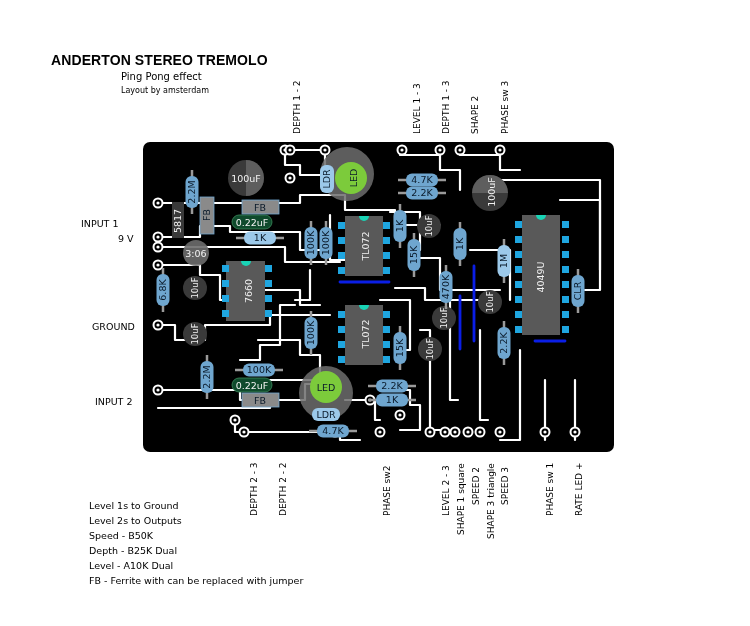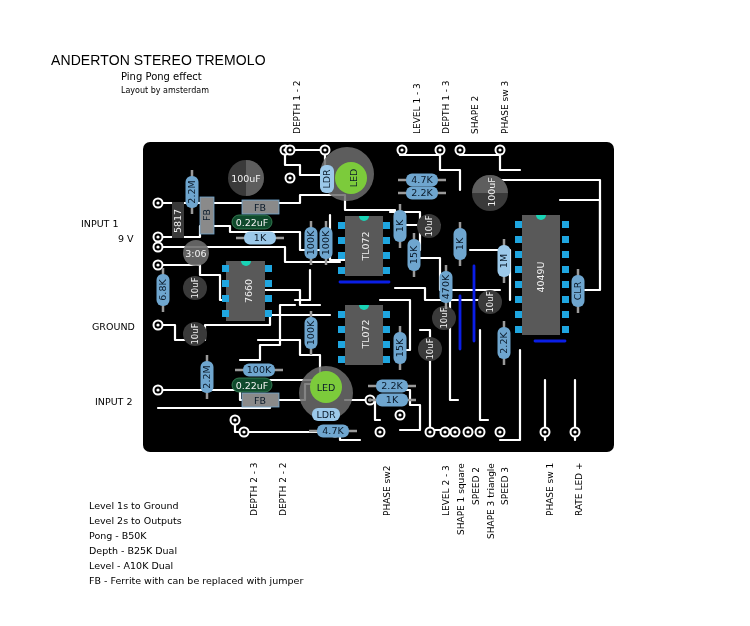--- a/index.html
+++ b/index.html
@@ -1,17 +1,17 @@
 <!DOCTYPE html>
 <html><head>
 <meta charset="utf-8">
 <style>
   html,body{margin:0;padding:0;background:#ffffff;}
   body{width:750px;height:626px;position:relative;overflow:hidden;font-family:"DejaVu Sans",sans-serif;color:#000;}
-  .title{position:absolute;left:51px;top:52px;font-family:"Liberation Sans",sans-serif;font-weight:normal;font-size:14px;letter-spacing:0.1px;}
+  .title{position:absolute;left:51px;top:52px;font-family:"Liberation Sans",sans-serif;font-weight:bold;font-size:14px;letter-spacing:0.1px;}
   .subtitle{position:absolute;left:121px;top:71px;font-size:10px;font-family:"DejaVu Sans",sans-serif;}
   .credit{position:absolute;left:121px;top:86px;font-size:8px;font-family:"DejaVu Sans",sans-serif;}
   .lbl{position:absolute;font-size:9.5px;font-family:"DejaVu Sans",sans-serif;white-space:nowrap;}
   .vlbl{position:absolute;font-size:9px;font-family:"DejaVu Sans",sans-serif;white-space:nowrap;transform-origin:0 0;transform:rotate(-90deg);}
   .notes{position:absolute;left:89px;top:498px;font-size:9.5px;line-height:15.1px;font-family:"DejaVu Sans",sans-serif;}
   .notes div{white-space:nowrap;}
   svg#pcb{position:absolute;left:0;top:0;}
   .ctext{font-family:"DejaVu Sans",sans-serif;font-size:9.5px;fill:#0b1b2b;}
   .ctext-w{font-family:"DejaVu Sans",sans-serif;font-size:9.5px;fill:#f2f2f2;}
 </style>
@@ -40,21 +40,21 @@
 <div class="vlbl" style="left:456px;top:535px;">SHAPE 1 square</div>
 <div class="vlbl" style="left:471px;top:505px;">SPEED 2</div>
 <div class="vlbl" style="left:486px;top:539px;">SHAPE 3 triangle</div>
 <div class="vlbl" style="left:500px;top:505px;">SPEED 3</div>
 <div class="vlbl" style="left:545px;top:516px;">PHASE sw 1</div>
 <div class="vlbl" style="left:574px;top:516px;">RATE LED +</div>
 
 <div class="notes">
   <div>Level 1s to Ground</div>
   <div>Level 2s to Outputs</div>
-  <div>Pong - B50K</div>
+  <div>Speed - B50K</div>
   <div>Depth - B25K Dual</div>
   <div>Level - A10K Dual</div>
   <div>FB - Ferrite with can be replaced with jumper</div>
 </div>
 
 <svg id="pcb" width="750" height="626" viewBox="0 0 750 626">
   <rect x="143" y="142" width="471" height="310" rx="7" fill="#000"></rect>
 
   <g fill="none" stroke="#fff" stroke-width="2.2" stroke-linejoin="round" stroke-linecap="round">
     <path d="M158 203 H300 V195 H345 V210 H395 V225 H440"></path>

